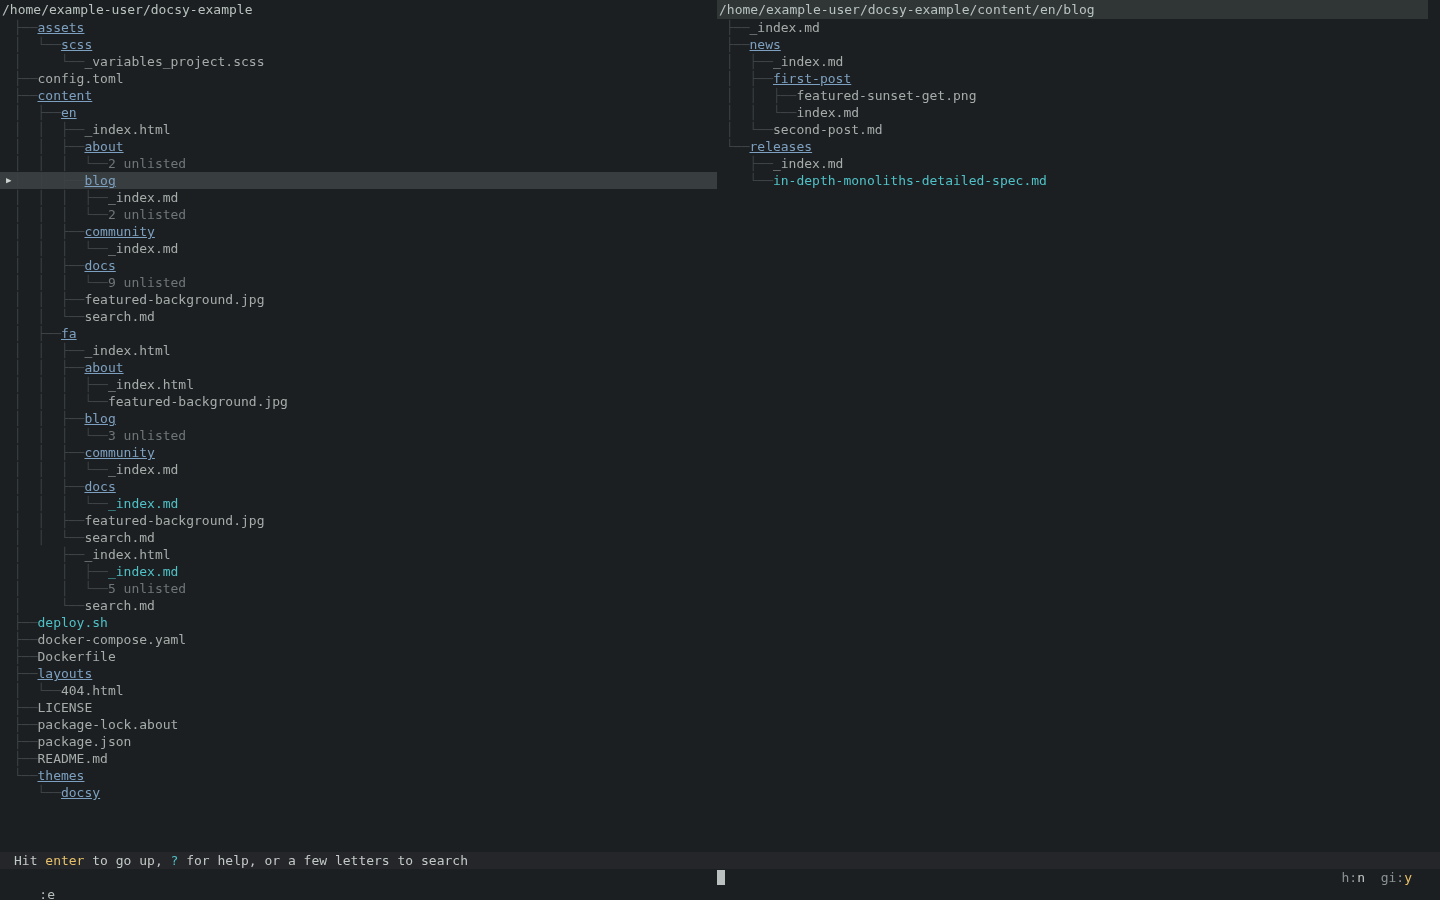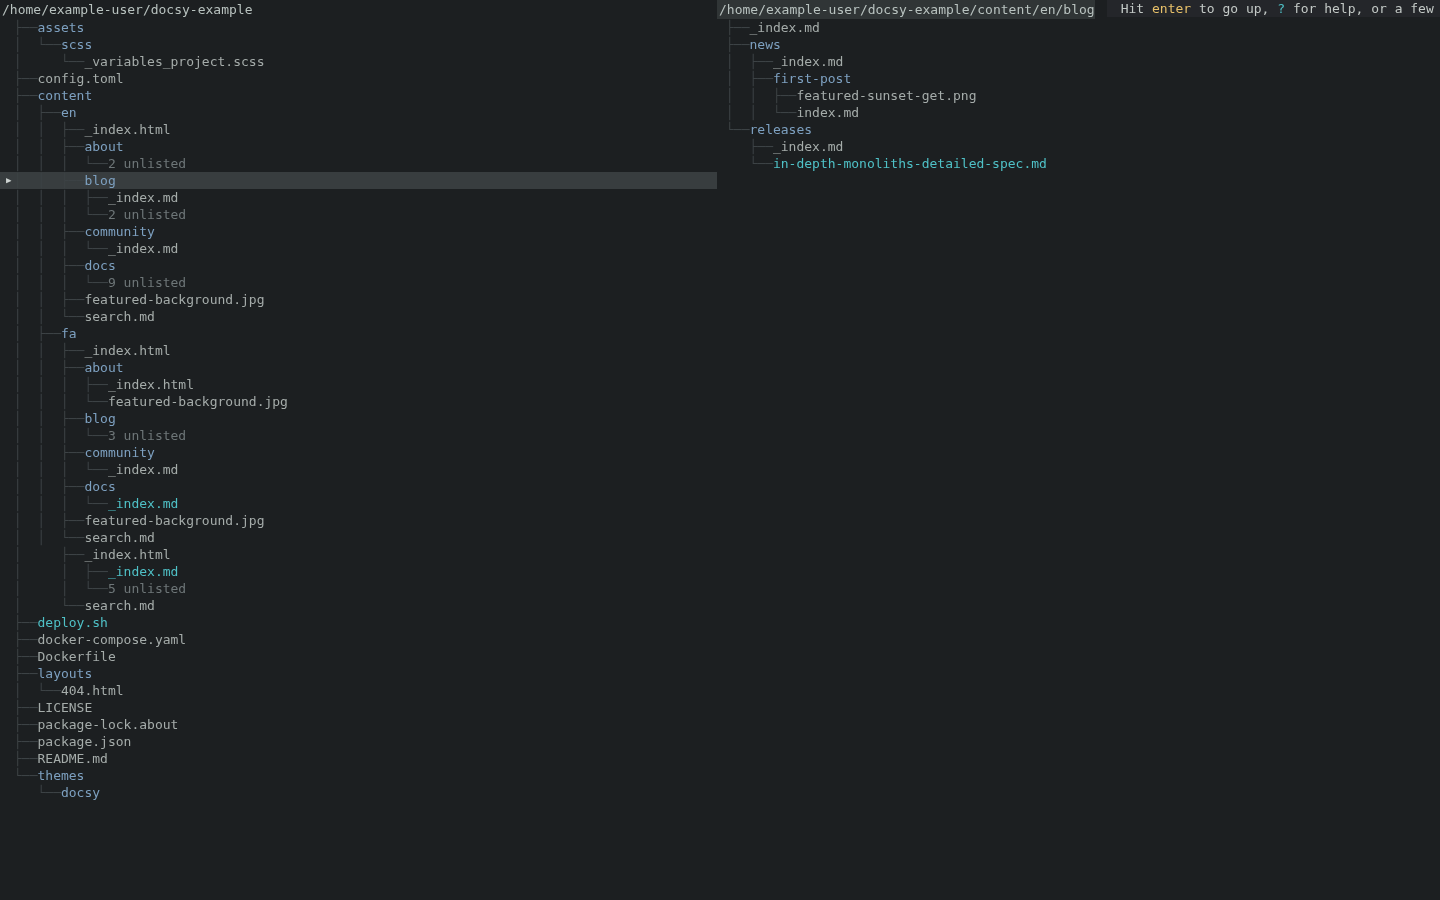--- a/index.html
+++ b/index.html
@@ -3,41 +3,41 @@
 <meta charset="utf-8">
 <style>
   * { margin:0; padding:0; box-sizing:border-box; }
   html,body { width:1440px; height:900px; overflow:hidden; }
   body {
     background: var(--bg, #1c1f21);
     font-family: "DejaVu Sans Mono", monospace;
     font-size: 13px;
     color: var(--file-color, #a5acaa);
   }
-  .screen { width:1440px; height:900px; display:flex; flex-direction:row; }
+  .screen { width:1440px; height:900px; display:flex; flex-direction:column; }
   .panels { height:852px; display:flex; }
   .panel { overflow:hidden; }
   .panel.left  { width:717px; }
   .panel.right { flex:1; }
   .panel-header {
     height:19px; line-height:19px; padding-left:2px;
     color: var(--header-color, #b8c2bf); white-space:pre;
     overflow:hidden;
   }
   .panel.right .panel-header {
     background: var(--header-hl-bg, #303536);
     margin-right:12px;
   }
   .tree .row {
     height:17px; line-height:17px; white-space:pre; position:relative;
     padding-left:14px; overflow:hidden;
   }
   .panel.right .tree .row { padding-left:9px; }
   .branch { color: var(--branch-color, #3c4245); }
-  .row.dir      .name { color: var(--dir-color, #7da0c0); }
+  .row.dir      .name { color: var(--dir-color, #7da0c0); text-decoration: underline; }
   .row.file     .name { color: var(--file-color, #a5acaa); }
   .row.special  .name { color: var(--special-color, #4fc1c7); }
   .row.unlisted .name { color: var(--unlisted-color, #6e7678); }
   .row.selected { background: var(--selection-bg, #383d3f); }
   .arrow {
     position:absolute; left:6px; top:0; line-height:17px;
     font-size:9px; color:#ced4d2;
   }
   .status-bar {
     height:17px; line-height:17px; padding-left:14px; white-space:pre;
@@ -117,20 +117,21 @@
     </div>
     <div class="panel right">
       <div class="panel-header">/home/example-user/docsy-example/content/en/blog</div>
       <div class="tree" id="right-tree">
           <div class="row file"><span class="branch">├──</span><span class="name">_index.md</span></div>
           <div class="row dir"><span class="branch">├──</span><span class="name">news</span></div>
           <div class="row file"><span class="branch">│  ├──</span><span class="name">_index.md</span></div>
           <div class="row dir"><span class="branch">│  ├──</span><span class="name">first-post</span></div>
           <div class="row file"><span class="branch">│  │  ├──</span><span class="name">featured-sunset-get.png</span></div>
           <div class="row file"><span class="branch">│  │  └──</span><span class="name">index.md</span></div>
+          <div class="row file"><span class="branch">│  └──</span><span class="name">second-post.md</span></div>
           <div class="row dir"><span class="branch">└──</span><span class="name">releases</span></div>
           <div class="row file"><span class="branch">   ├──</span><span class="name">_index.md</span></div>
           <div class="row special"><span class="branch">   └──</span><span class="name">in-depth-monoliths-detailed-spec.md</span></div>
         </div>
     </div>
   </div>
   <div class="status-bar" id="status-bar"><span class="seg-normal">Hit </span><span class="seg-key">enter</span><span class="seg-normal"> to go up, </span><span class="seg-accent">?</span><span class="seg-normal"> for help, or a few letters to search</span></div>
   <div class="input-bar">
     <span class="input-text">:e</span>
     <span class="cursor"></span>

